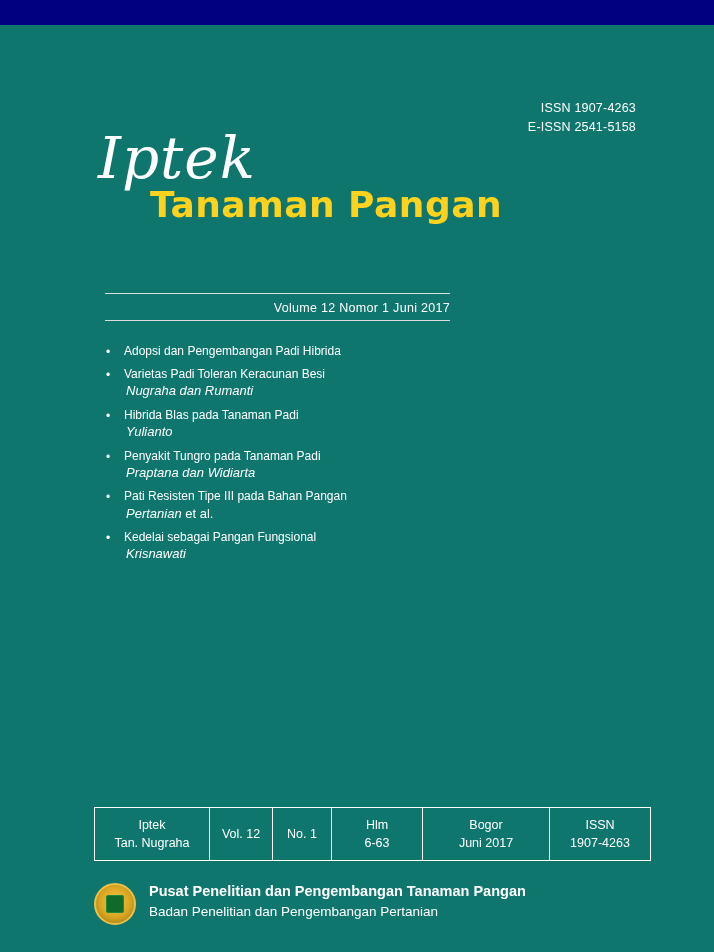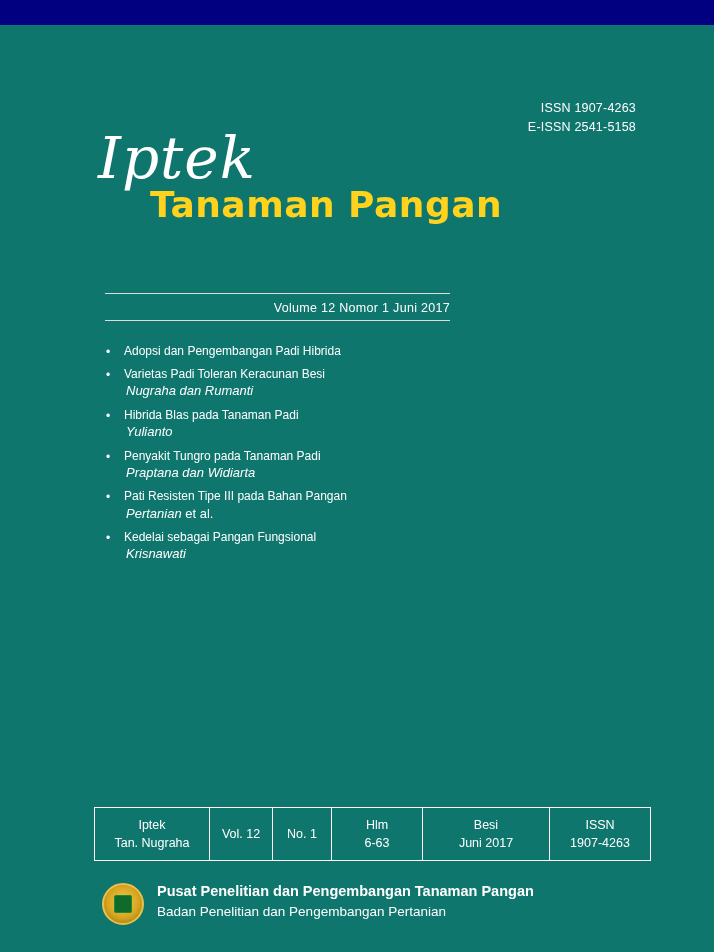--- a/index.html
+++ b/index.html
@@ -146,21 +146,21 @@
   .fc-1 { width: 110px; }
   .fc-2 { width: 58px; }
   .fc-3 { width: 54px; }
   .fc-4 { width: 86px; }
   .fc-5 { width: 122px; }
   .fc-6 { width: 96px; }
 
   
   .publisher {
     position: absolute;
-    left: 102px;
+    left: 94px;
     top: 856px;
     width: 560px;
     display: flex;
     align-items: flex-start;
   }
   .logo {
     width: 38px;
     height: 38px;
     border-radius: 50%;
     background: radial-gradient(circle at 50% 45%, #f2c94c 0%, #d9a520 55%, #8a6a12 100%);
@@ -267,21 +267,21 @@
         <div>Vol. 12</div>
       </td>
       <td class="fc-3">
         <div>No. 1</div>
       </td>
       <td class="fc-4">
         <div>Hlm</div>
         <div>6-63</div>
       </td>
       <td class="fc-5">
-        <div>Besi</div>
+        <div>Bogor</div>
         <div>Juni  2017</div>
       </td>
       <td class="fc-6">
         <div>ISSN</div>
         <div>1907-4263</div>
       </td>
     </tr>
   </tbody>
     </table>
 

